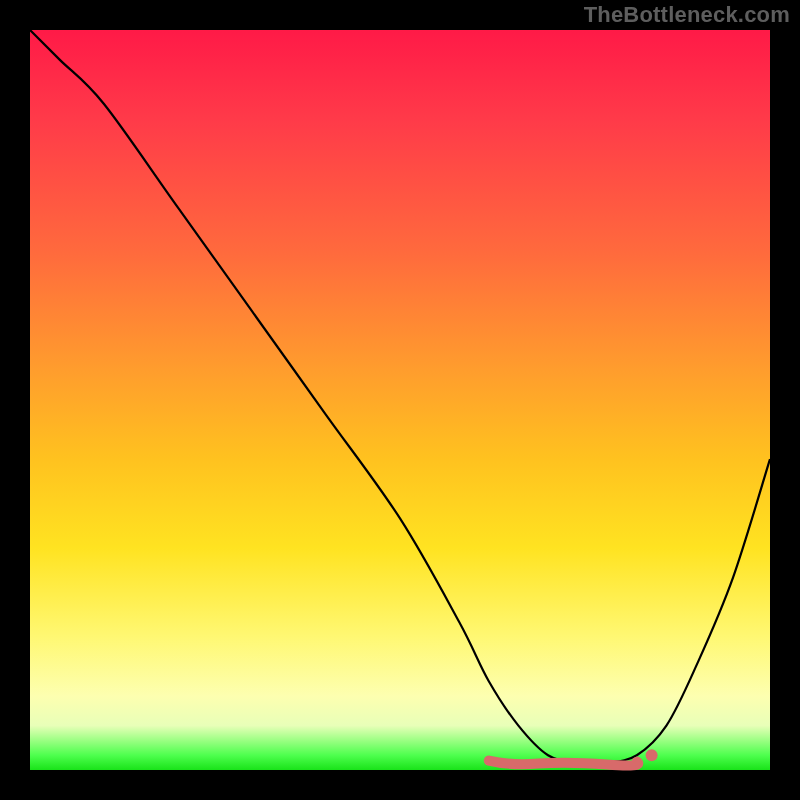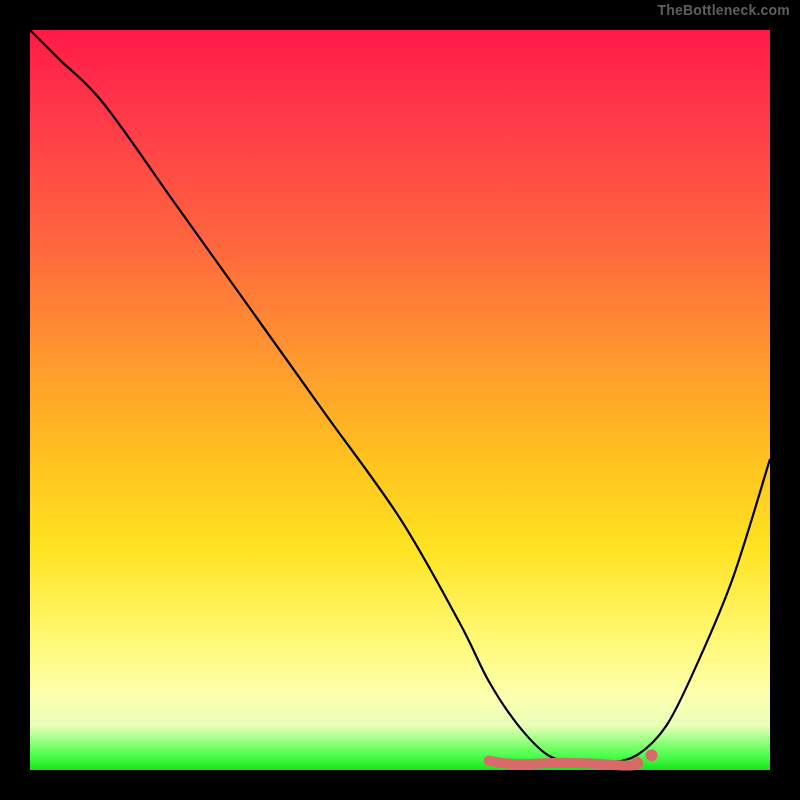--- a/index.html
+++ b/index.html
@@ -15,21 +15,21 @@
     position: relative;
     width: 800px;
     height: 800px;
     background: #000;
   }
   .watermark {
     position: absolute;
     top: 2px;
     right: 10px;
     color: #5e5e5e;
-    font-size: 14px;
+    font-size: 22px;
     font-weight: 600;
     letter-spacing: 0.2px;
     z-index: 10;
   }
   .plot {
     position: absolute;
     left: 30px;
     top: 30px;
     width: 740px;
     height: 740px;

